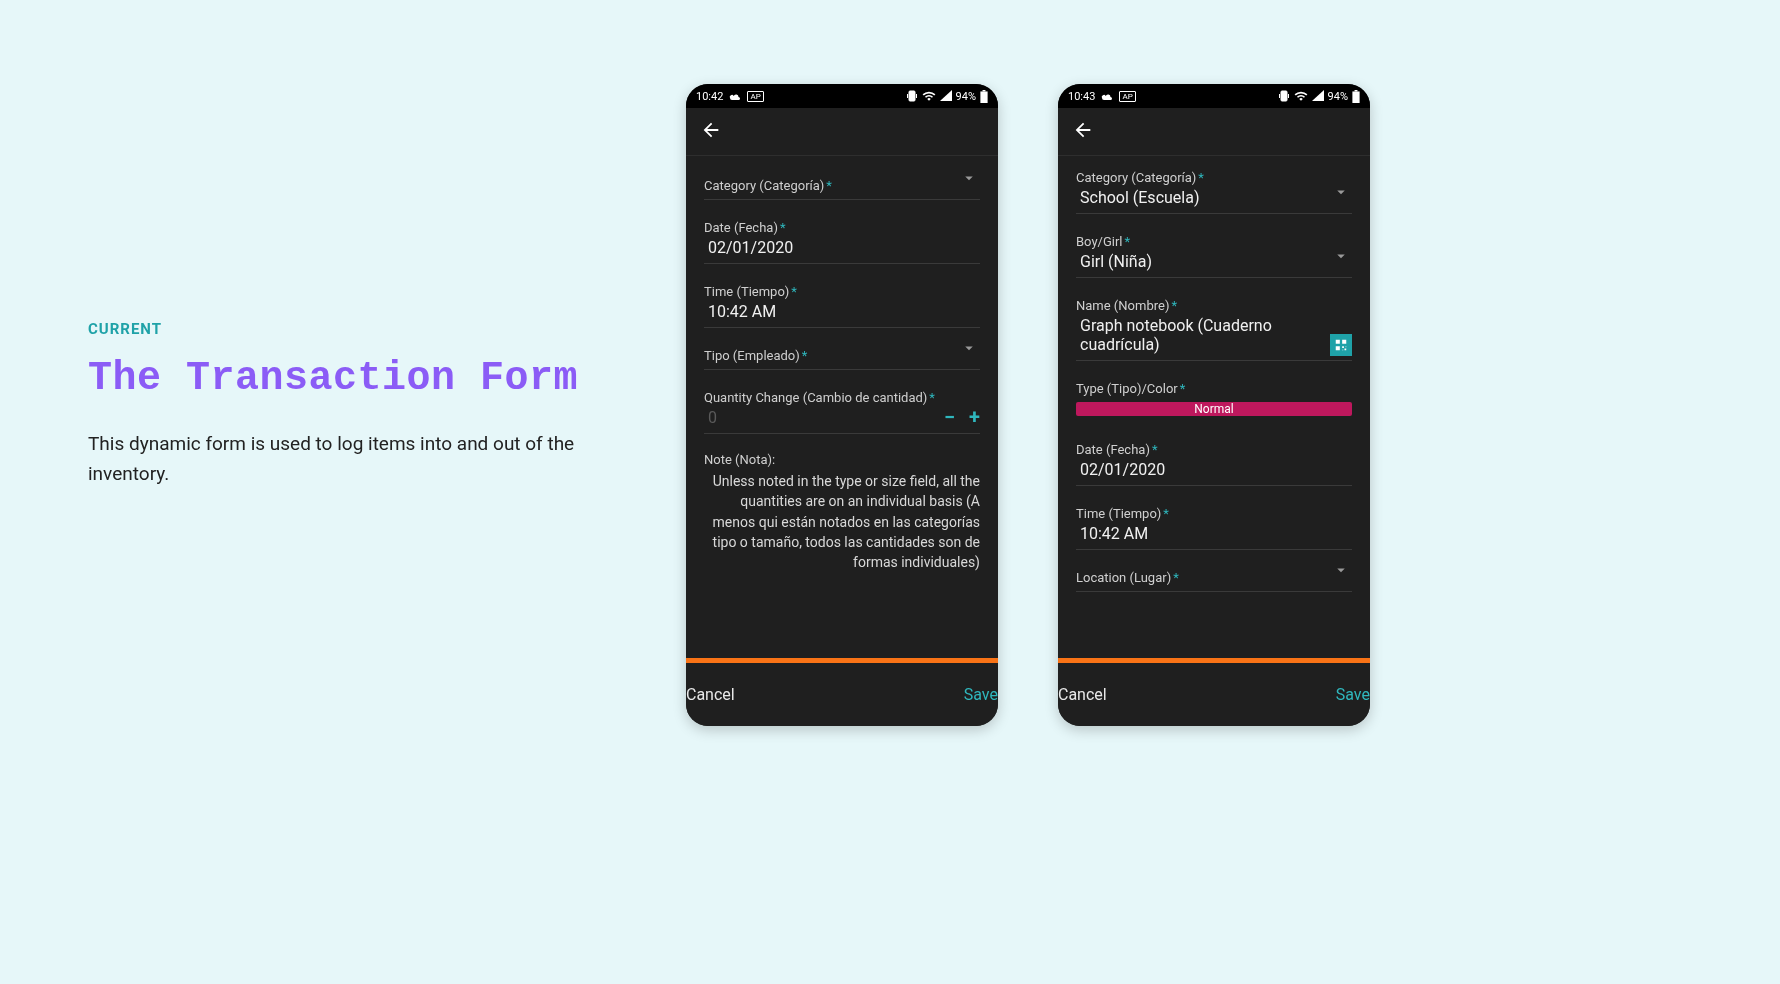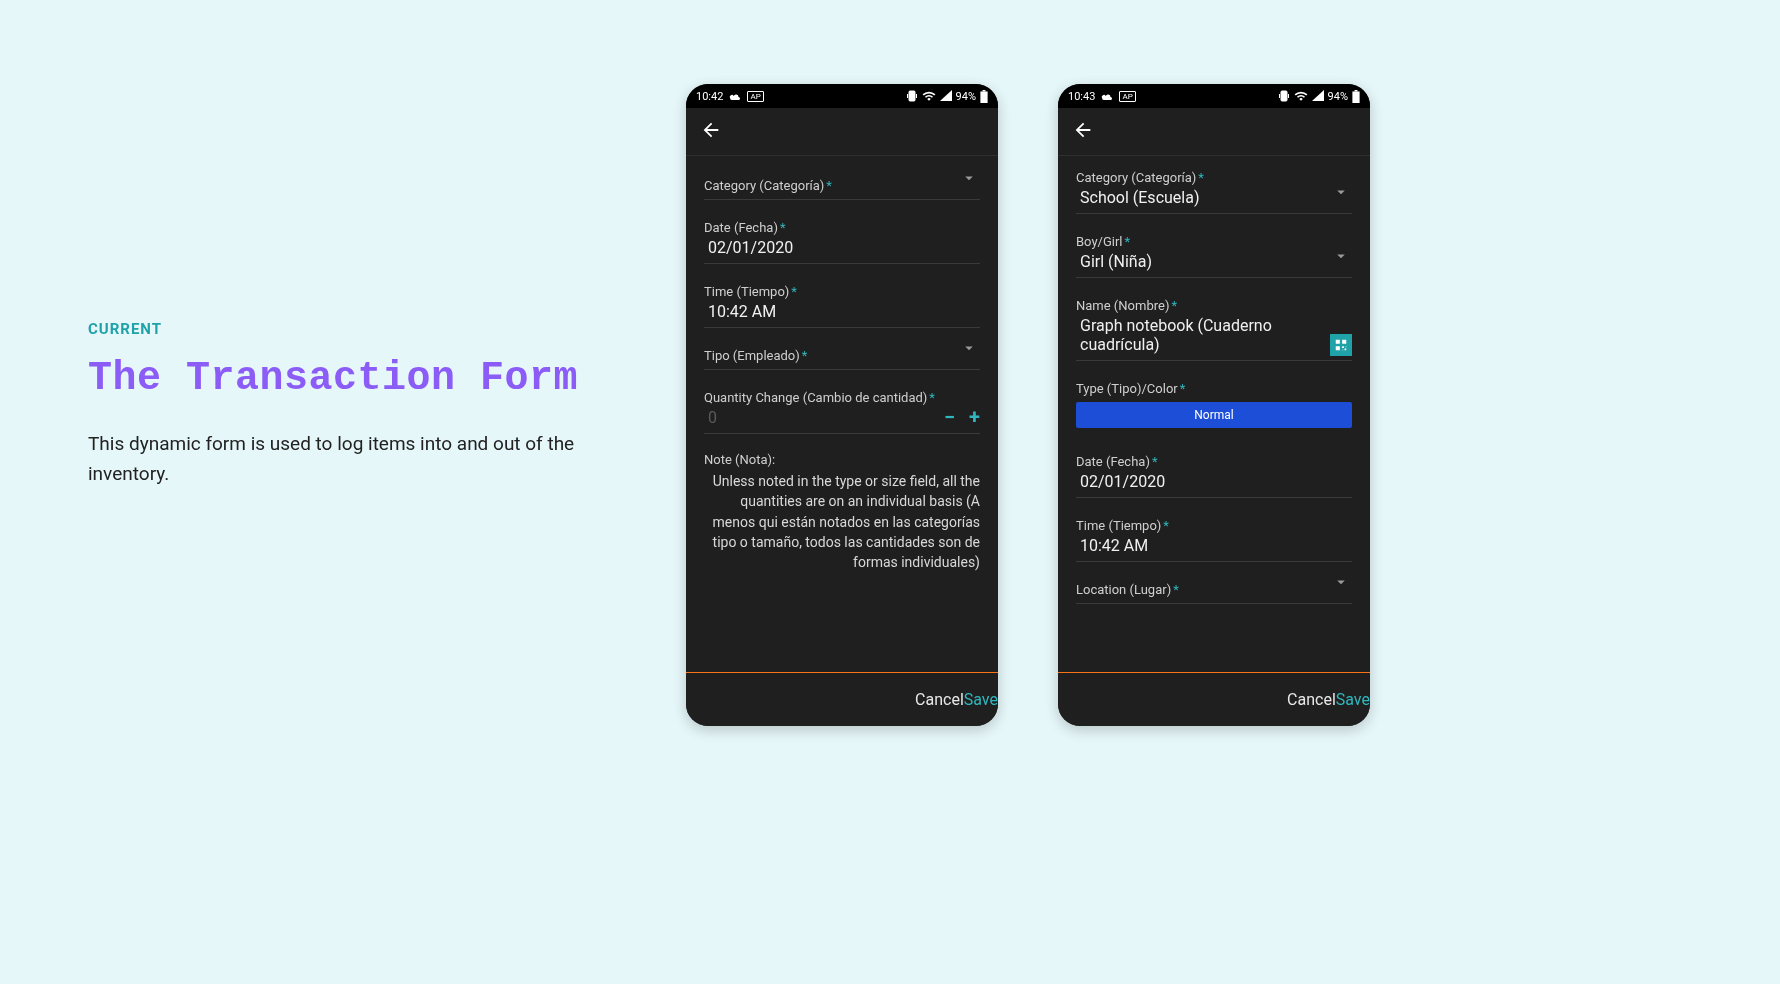--- a/index.html
+++ b/index.html
@@ -123,25 +123,25 @@
   .note-label { font-size: 13px; color: #cfcfcf; margin-bottom: 4px; }
   .note-text {
     font-size: 14px;
     color: #d8d8d8;
     line-height: 1.45;
     padding-left: 4px;
     text-align: right;
   }
 
   .chip-btn {
-    background: #1d4ed8;
+    background: #be185d;
     color: #fff;
     font-size: 12px;
     text-align: center;
-    padding: 6px 0;
+    padding: 0 0;
     border-radius: 2px;
     margin-top: 6px;
   }
 
   .qr-badge {
     position: absolute;
     right: 0;
     bottom: 4px;
     width: 22px;
     height: 22px;
@@ -149,25 +149,25 @@
     display: flex;
     align-items: center;
     justify-content: center;
   }
 
   .footer {
     position: absolute;
     bottom: 0;
     left: 0;
     right: 0;
-    height: 54px;
+    height: 68px;
     display: flex;
     align-items: center;
-    justify-content: flex-end;
-    border-top: 1px solid #f97316;
+    justify-content: space-between;
+    border-top: 5px solid #f97316;
     background: #1f1f1f;
   }
   .footer-btn {
     font-size: 16px;
     color: #e8e8e8;
   }
   .footer-btn.accent { color: #2fb7bd; }
 </style>
 </head>
 <body>

